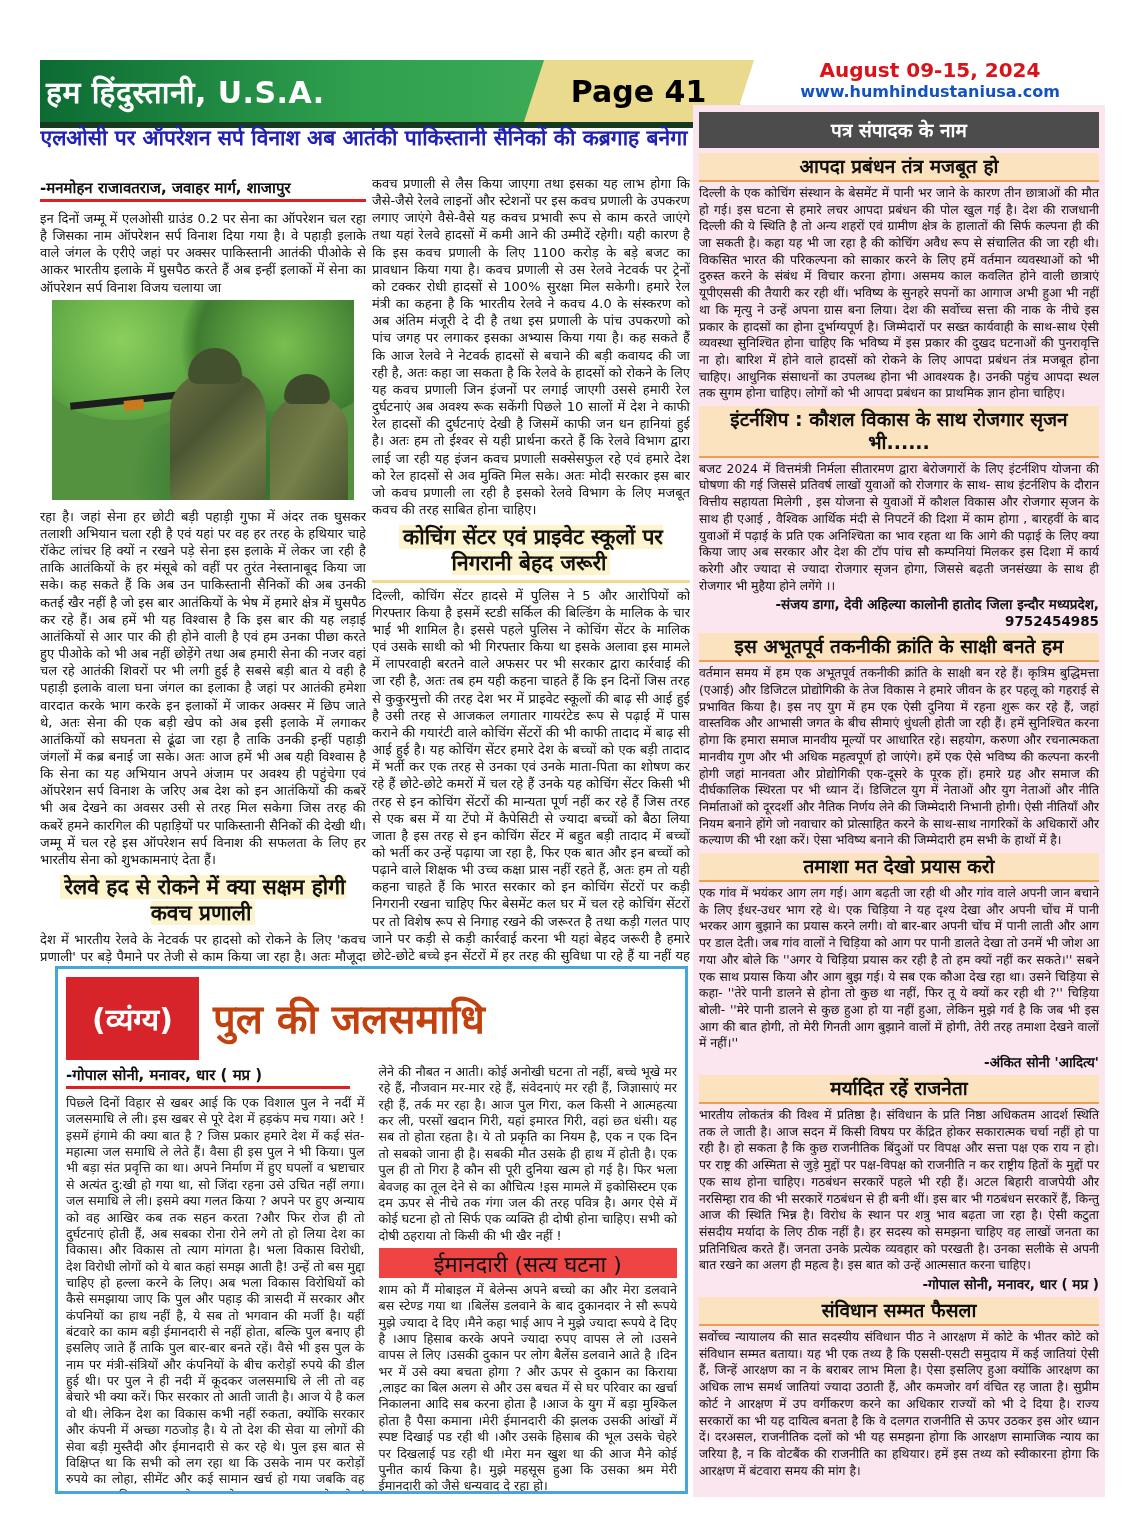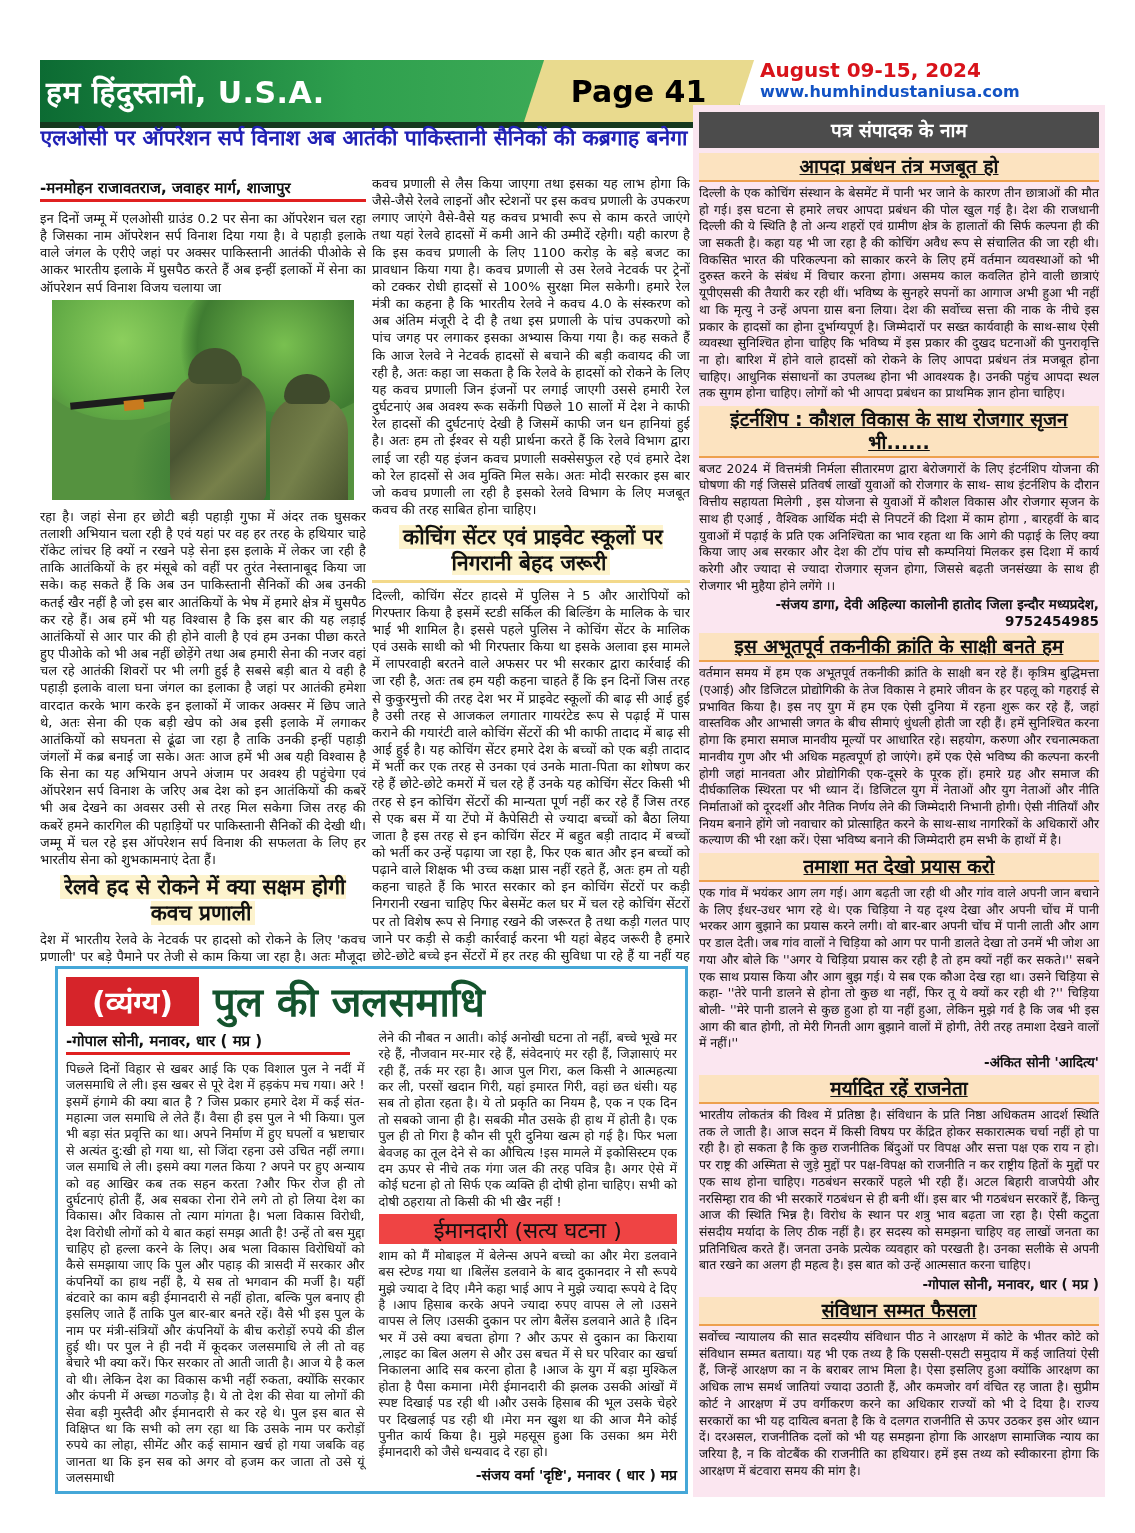--- a/index.html
+++ b/index.html
@@ -6,21 +6,21 @@
   .page{position:relative;width:1135px;height:1533px;background:#ffffff;margin:0 auto;
         font-family:"DejaVu Sans","Liberation Sans",sans-serif;color:#111;overflow:hidden;}
   
   .banner{position:absolute;left:40px;top:60px;width:700px;height:62px;
           background:linear-gradient(90deg,#0c6b33,#2fa04e 45%,#49b45e);display:flex;align-items:center;}
   .masthead{color:#ffffff;font-weight:bold;font-size:30px;padding-left:6px;white-space:nowrap;letter-spacing:.5px;}
   .page-tab{position:absolute;right:-4px;top:0;height:62px;width:210px;background:#e9da8e;
             transform:skewX(-18deg);display:flex;align-items:center;justify-content:center;}
   .page-tab span{transform:skewX(18deg);font-weight:bold;font-size:30px;color:#000;}
   .rule-dark{position:absolute;left:40px;top:122px;width:700px;height:6px;background:#16391f;}
-  .dateblock{position:absolute;left:760px;top:58px;width:340px;text-align:left;}
+  .dateblock{position:absolute;left:760px;top:58px;width:340px;text-align:center;}
   .date{color:#d8131a;font-weight:bold;font-size:20px;line-height:1.2;}
   .url{color:#1253c4;font-weight:bold;font-size:16px;line-height:1.25;}
   .rule-blue{position:absolute;left:760px;top:120px;width:340px;height:3px;background:#1253c4;}
   
   .lead-headline{position:absolute;left:40px;top:126px;width:648px;margin:0;
                  color:#2121b5;font-weight:bold;font-size:21px;line-height:1.15;text-align:center;}
   
   .col{position:absolute;top:175px;height:790px;overflow:hidden;text-align:justify;}
   .col-left{left:40px;width:326px;}
   .col-mid{left:372px;width:318px;}
@@ -43,36 +43,36 @@
   .photo .helmet2{position:absolute;left:232px;top:74px;width:46px;height:30px;border-radius:24px 24px 8px 8px;background:#3f4a2c;}
   .photo .rifle{position:absolute;left:18px;top:96px;width:130px;height:7px;background:#1d1d1d;transform:rotate(-6deg);}
   .photo .mag{position:absolute;left:72px;top:100px;width:20px;height:10px;background:#c87a1e;transform:rotate(-6deg);}
   .sec-head{text-align:center;font-weight:bold;font-size:21px;line-height:1.25;margin:6px 0 4px 0;}
   .sec-head .hl{background:#fdf3cd;padding:0 4px;margin-top:44px;}
   .sec-head.underlined{border-bottom:3px solid #f3d98a;padding-bottom:3px;}
   
   .satire{position:absolute;left:55px;top:966px;width:633px;height:528px;border:3px solid #45a7d8;background:#fff;
           box-sizing:border-box;padding:6px 8px;overflow:hidden;}
   .satire-head{display:flex;align-items:center;gap:14px;margin:2px 0 4px 0;}
-  .satire-tag{background:#d6242a;color:#fff;font-weight:bold;font-size:30px;padding:4px 26px;white-space:nowrap;}
-  .satire-title{color:#14532d;font-weight:bold;font-size:40px;line-height:1;white-space:nowrap;}
+  .satire-tag{background:#d6242a;color:#fff;font-weight:bold;font-size:30px;padding:21px 26px;white-space:nowrap;}
+  .satire-title{color:#c2410c;font-weight:bold;font-size:40px;line-height:1;white-space:nowrap;}
   .satire-cols{display:flex;gap:14px;}
   .satire-col{width:50%;text-align:justify;}
   .satire-byline{font-weight:bold;font-size:15px;margin:0 0 2px 0;}
   .satire-redrule{height:3px;background:#e02020;width:95%;margin:2px 0 6px 0;}
   .satire .body-txt{font-size:12.6px;line-height:1.3;}
   .honesty-head{text-align:center;font-weight:normal;font-size:22px;margin:4px 0;background:#ef4444;}
   .sig{font-weight:bold;text-align:right;font-size:14px;margin-top:2px;}
   
   .letters{position:absolute;left:693px;top:105px;width:412px;height:1392px;background:#fbe6f0;
            box-sizing:border-box;padding:7px 6px;overflow:hidden;}
   .darkbar{background:#4c4c4c;color:#fff;font-weight:bold;font-size:19px;text-align:center;
            padding:5px 0;margin-bottom:5px;}
   .band{background:#fce3c0;border-bottom:2px solid #eda04e;text-align:center;font-weight:bold;
-        font-size:19px;padding:2px 0;margin:4px 0 3px 0;line-height:1.2;text-decoration:underline;}
+        font-size:19px;padding:2px 0;margin:4px 0 3px 0;line-height:1.2;}
   .ltr-body{font-size:12.3px;line-height:1.36;text-align:justify;margin:0;}
   .ltr-sig{font-weight:bold;text-align:right;font-size:13.5px;margin:1px 0 2px 0;}
 </style>
 </head>
 <body>
 
 <div class="page">
 
   <div class="banner">
     <span class="masthead">हम हिंदुस्तानी, U.S.A.</span>

